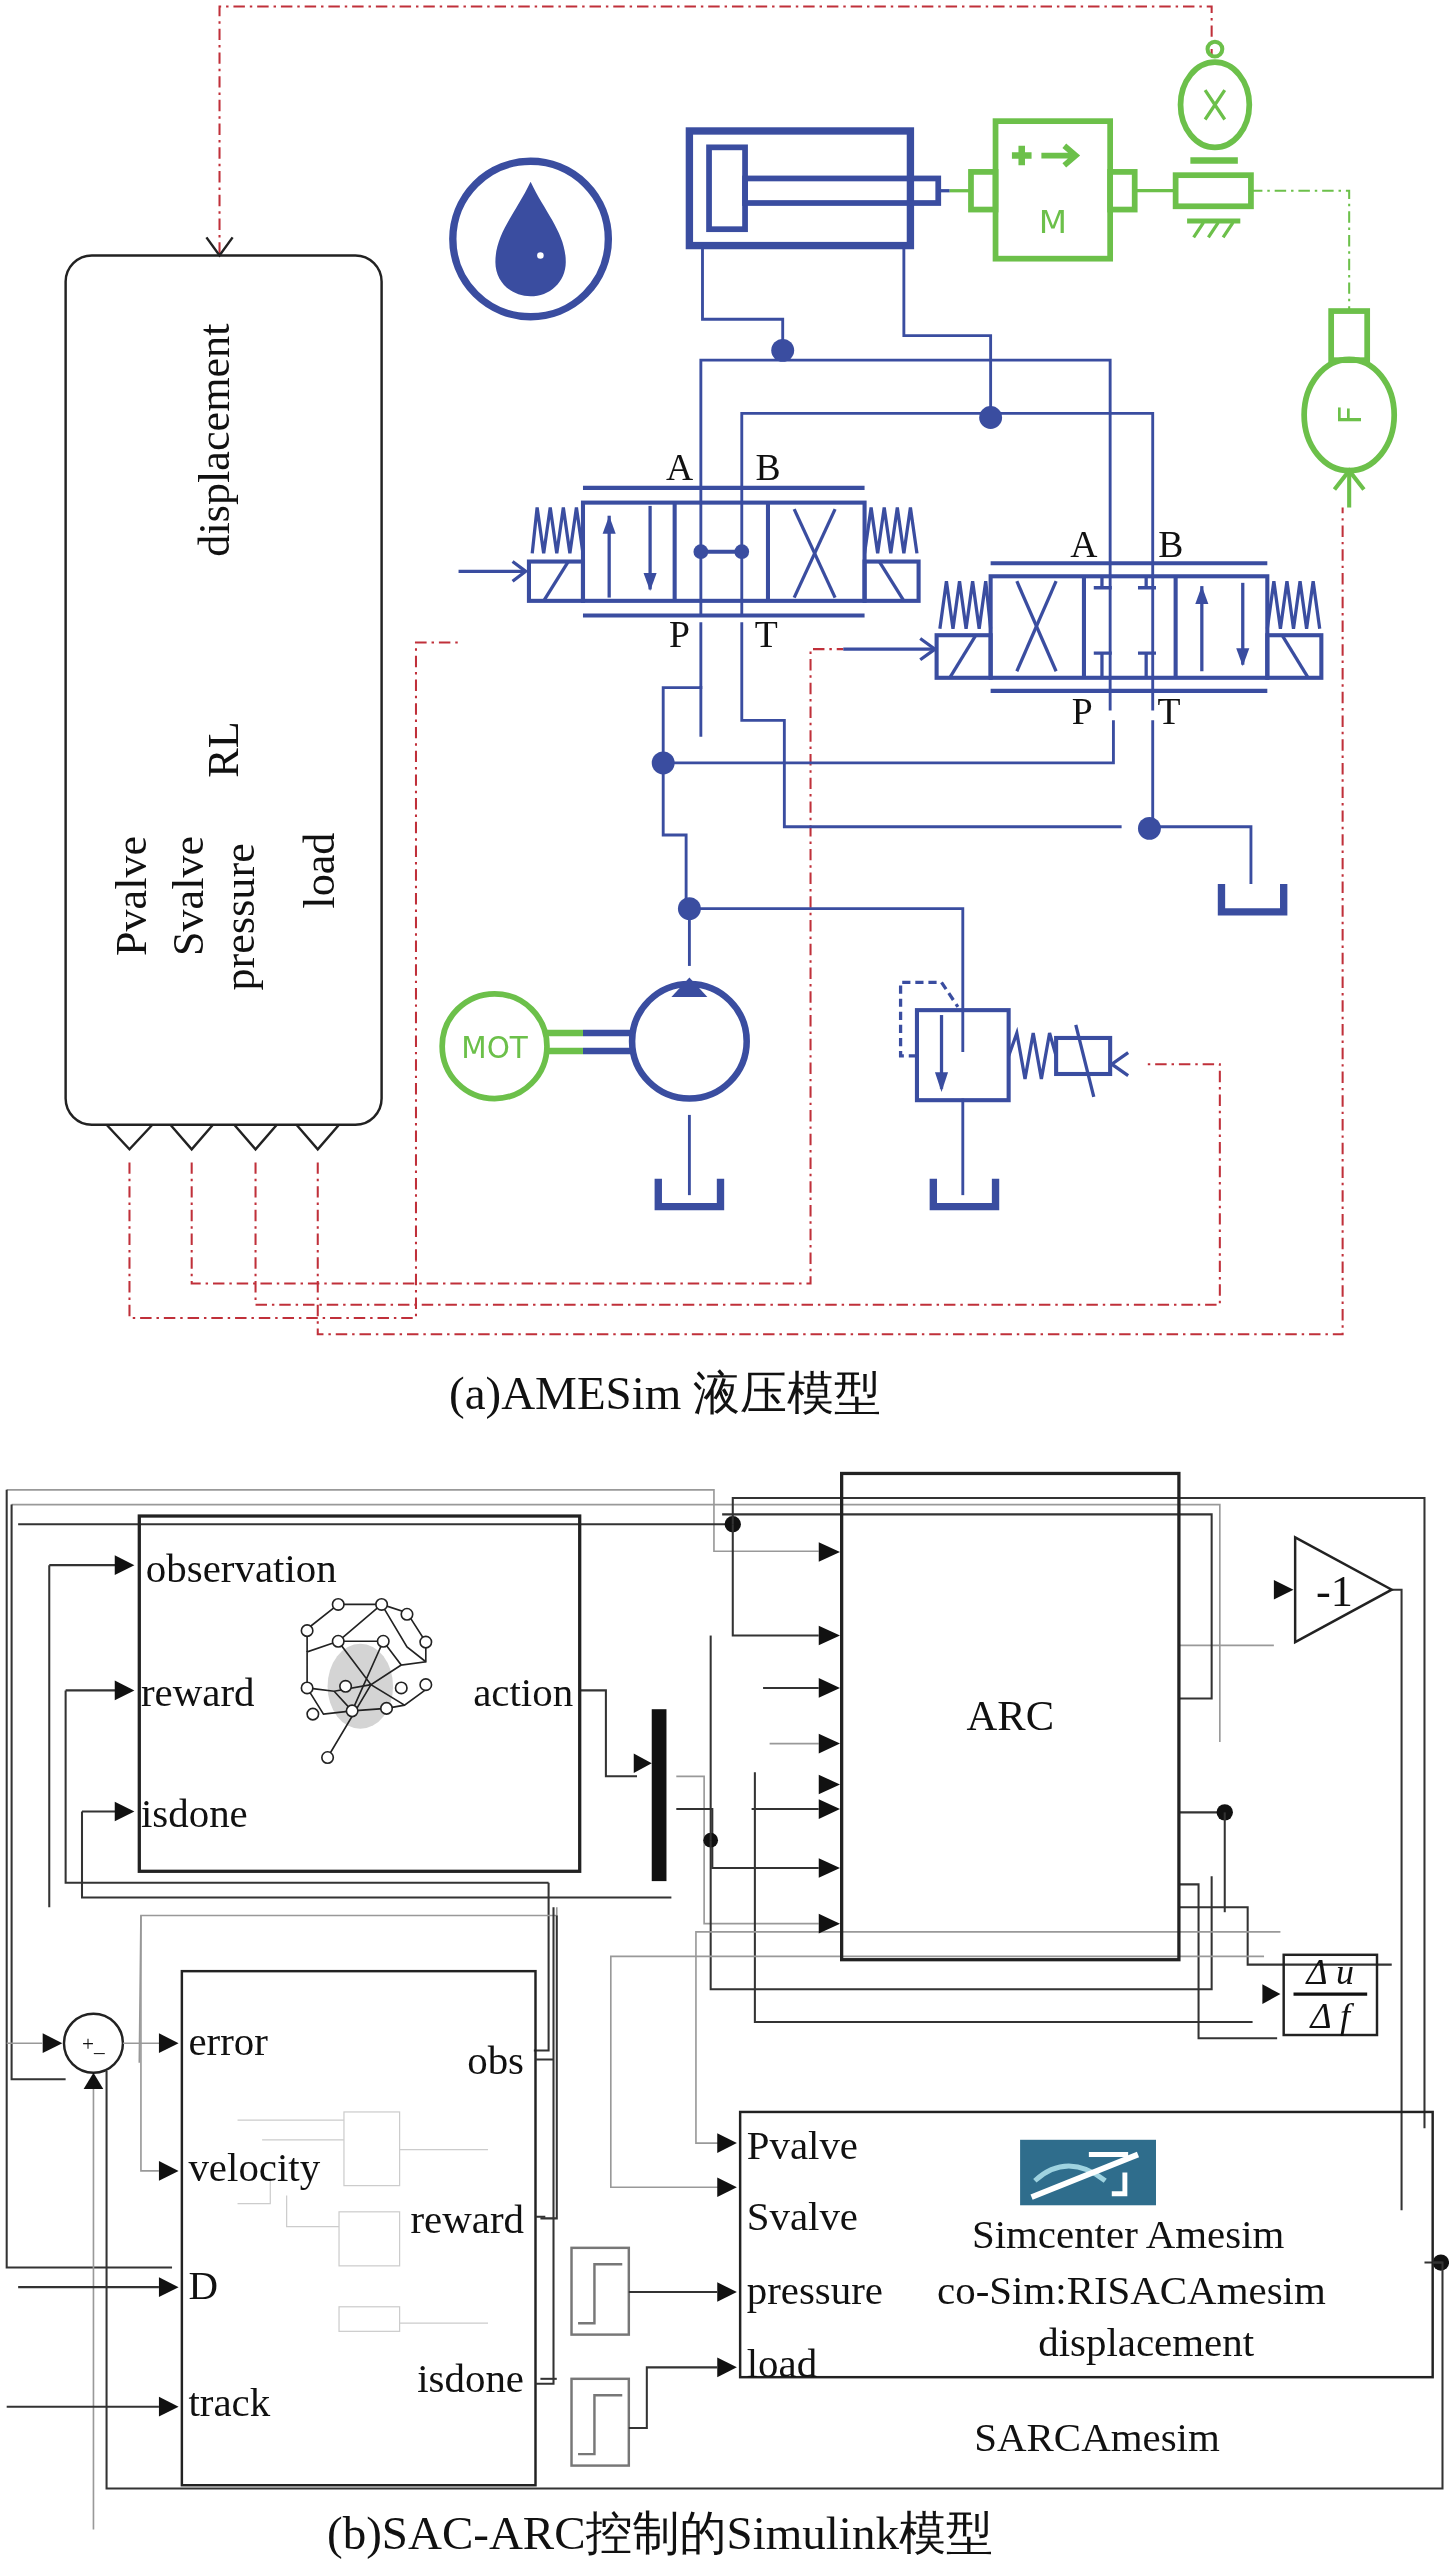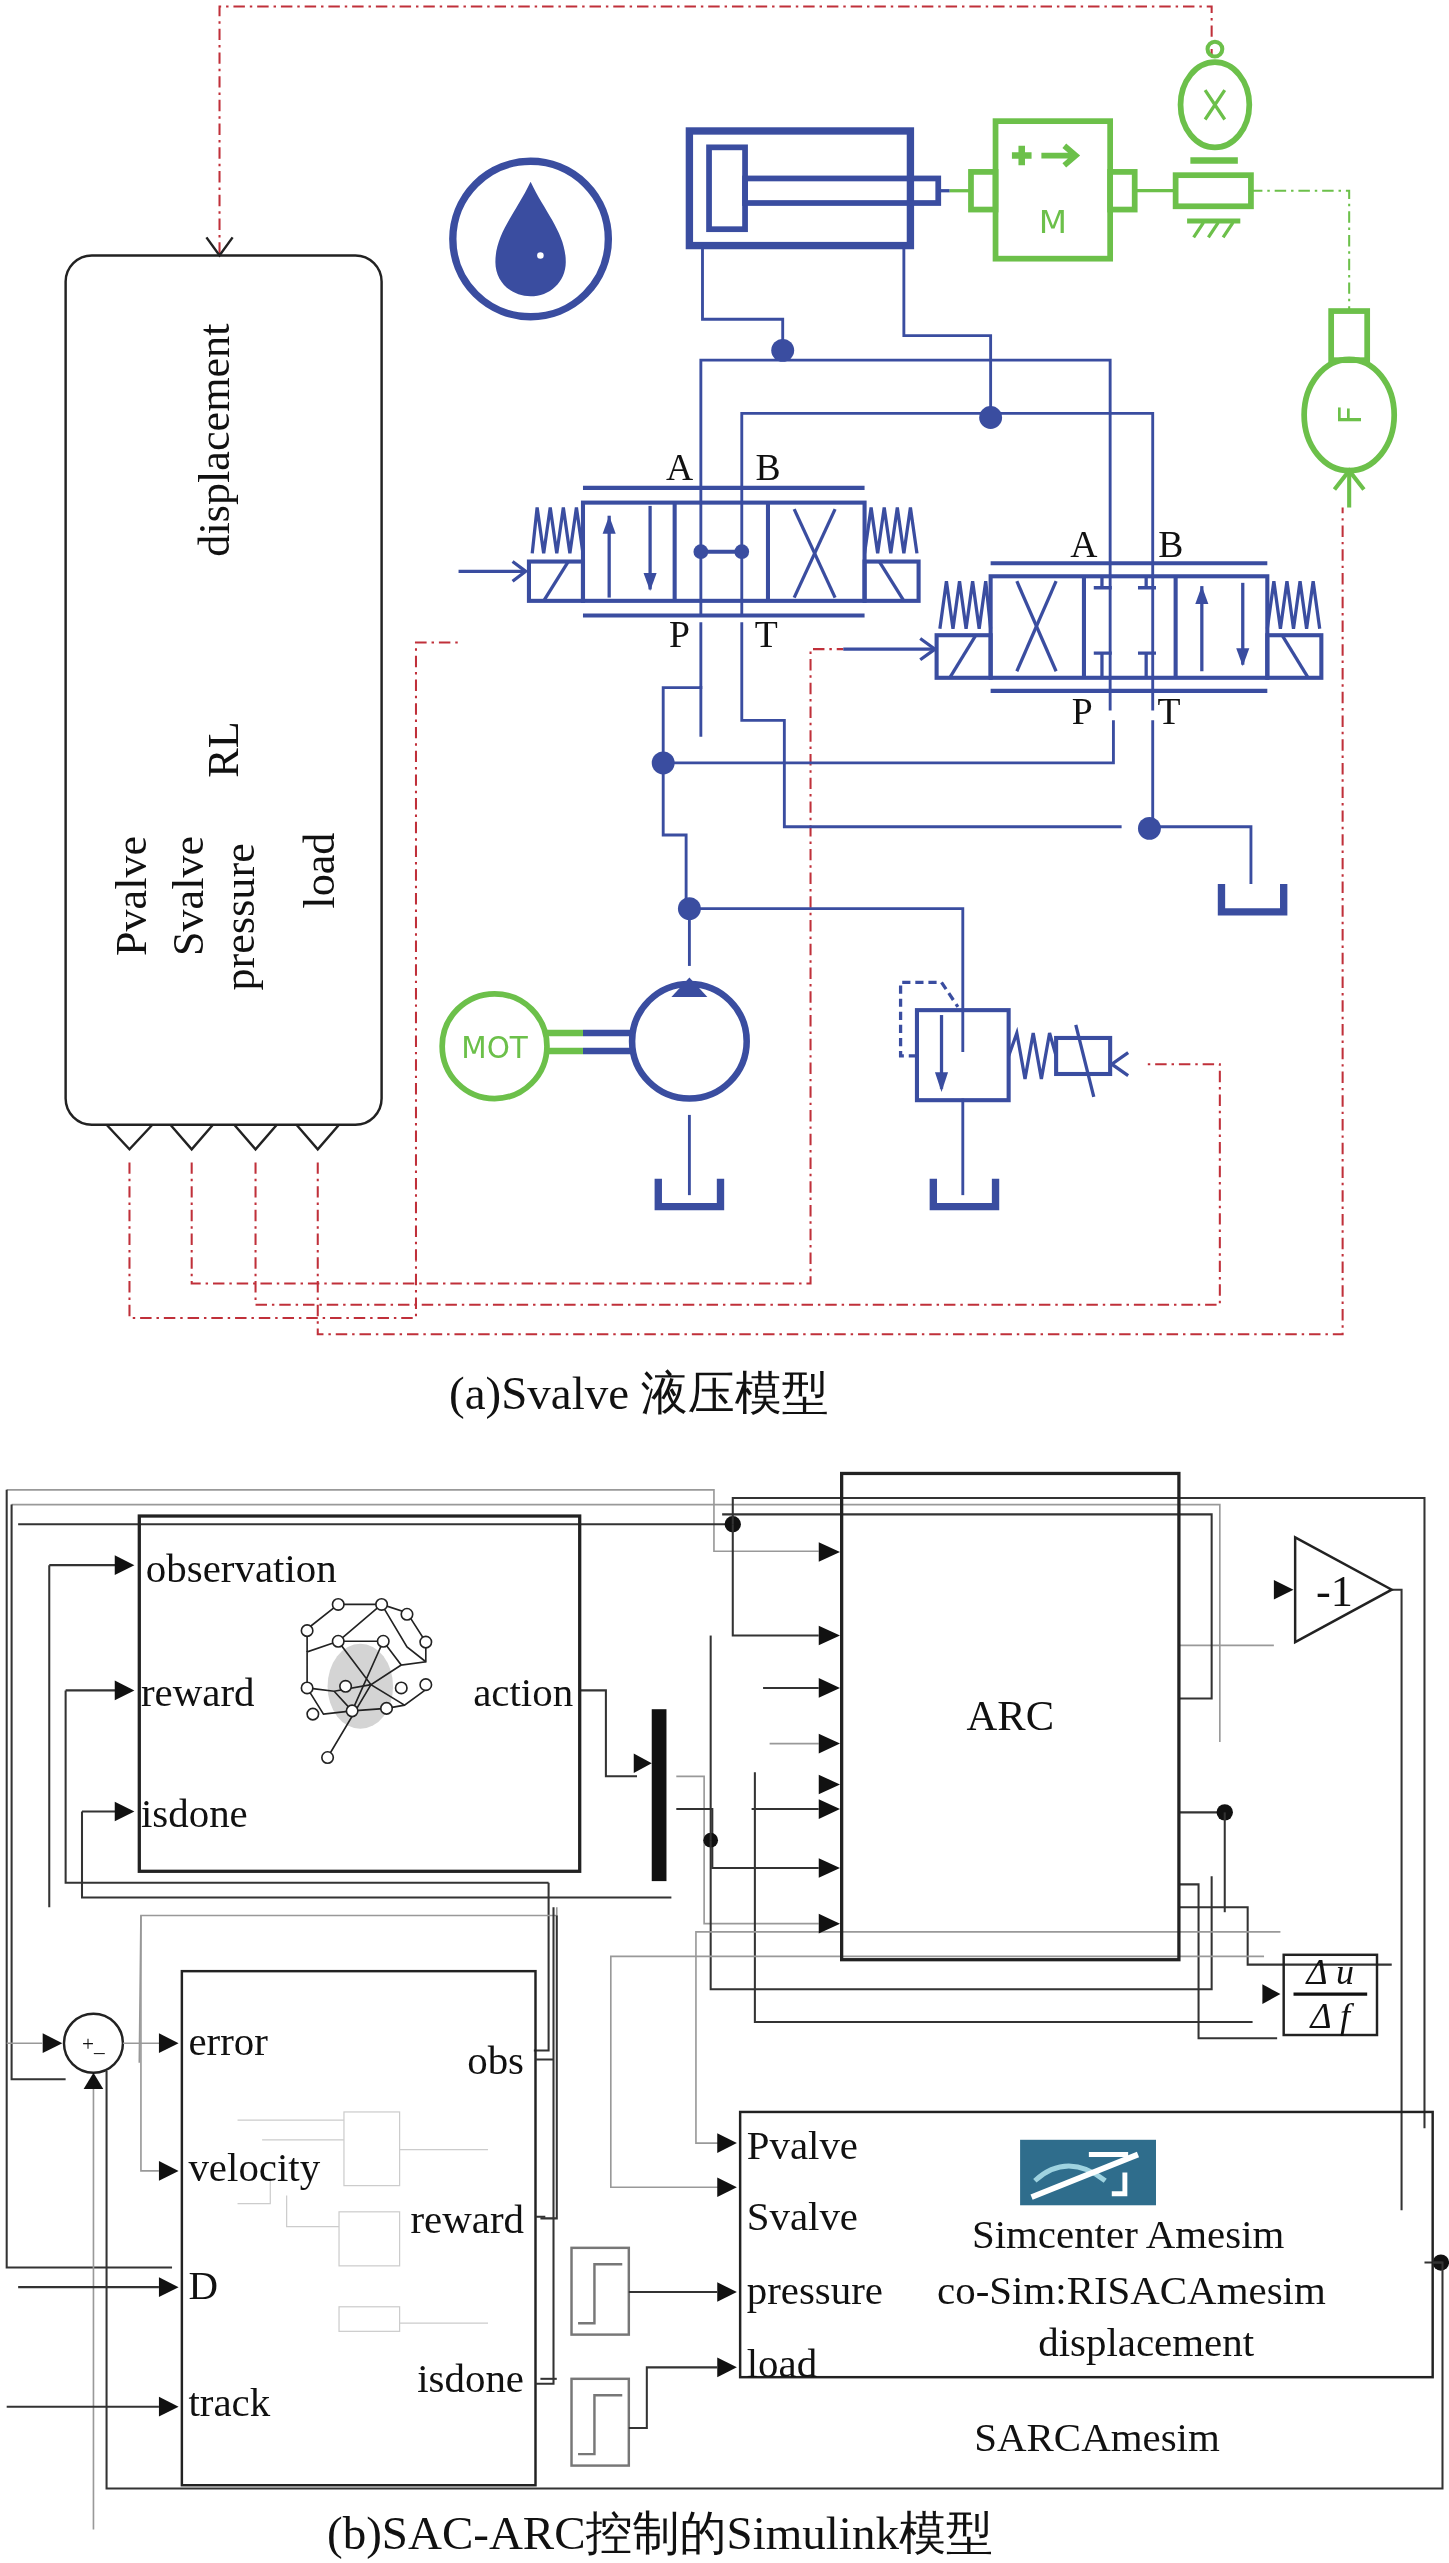--- a/index.html
+++ b/index.html
@@ -381,16 +381,16 @@
       </g>
       <text x="1378" y="2746" class="lbl" font-size="50" text-anchor="middle">Simcenter Amesim</text>
       <text x="1382" y="2814" class="lbl" font-size="50" text-anchor="middle">co-Sim:RISACAmesim</text>
       <text x="1400" y="2878" class="lbl" font-size="50" text-anchor="middle">displacement</text>
       <text x="1340" y="2994" class="lbl" font-size="50" text-anchor="middle">SARCAmesim</text>
       <path class="wire" d="M 1750 2764 L 1762 2764"></path>
     </g>
   </g>
 </svg>
 
-<div class="caption" style="left:449px;top:1362px;">(a)Svalve 液压模型</div>
+<div class="caption" style="left:449px;top:1362px;">(a)AMESim 液压模型</div>
 <div class="caption" style="left:327px;top:2502px;">(b)SAC-ARC控制的Simulink模型</div>
 </div>
 
 
 </body></html>

